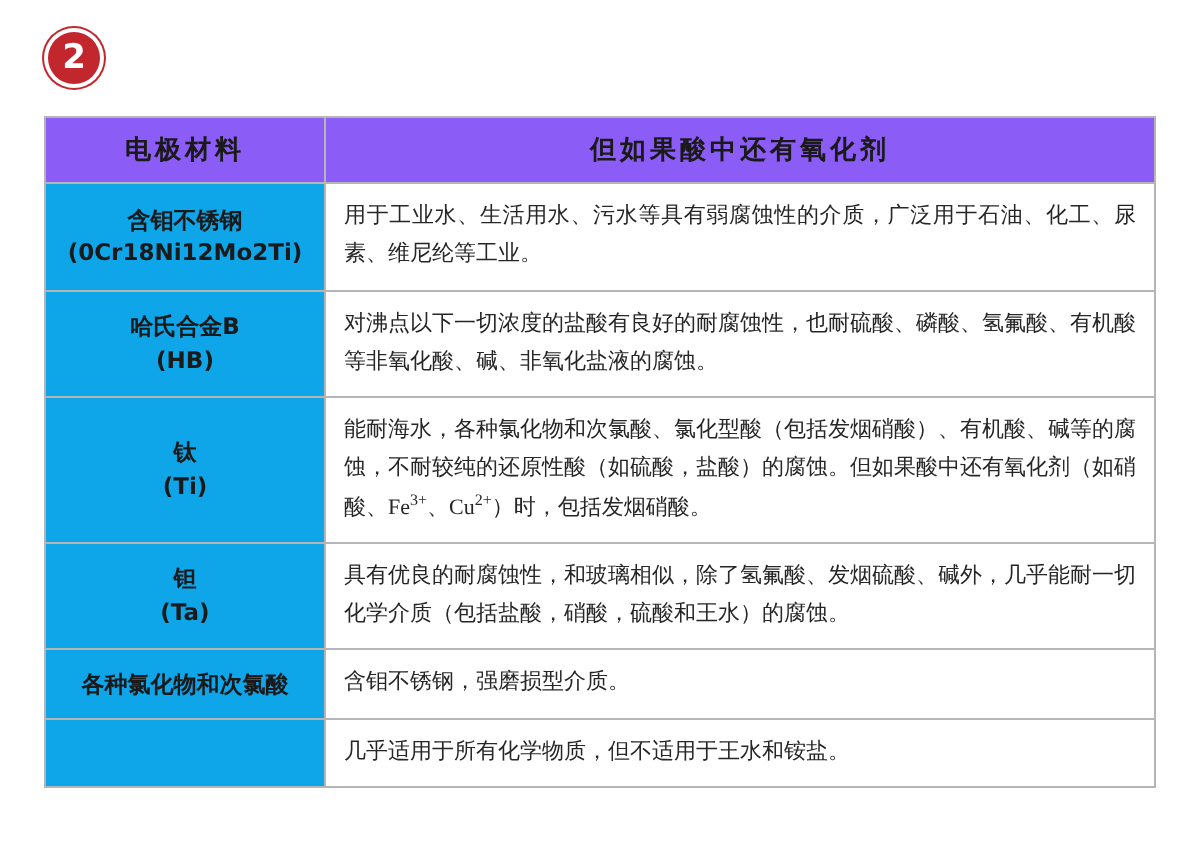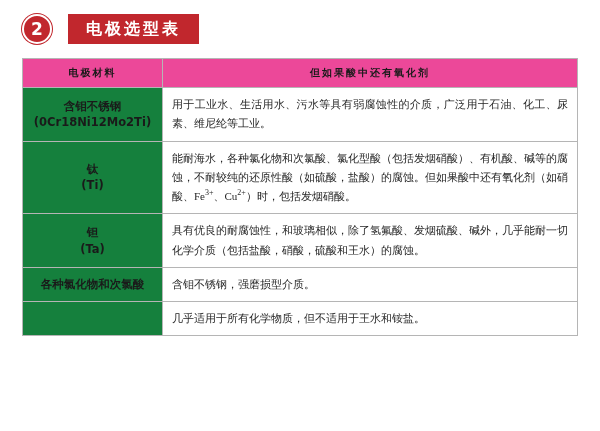--- a/index.html
+++ b/index.html
@@ -61,32 +61,32 @@
     border-collapse: collapse;
     table-layout: fixed;
     font-size: 11px;
   }
   table.spec th, table.spec td {
     border: 1px solid #b5b5b5;
     vertical-align: middle;
     box-sizing: border-box;
   }
   thead th {
-    background: #ec4899;
+    background: #8b5cf6;
     color: #1a1a1a;
-    font-size: 10px;
+    font-size: 13px;
     font-weight: bold;
     letter-spacing: 2px;
     padding: 7px 4px;
     text-align: center;
   }
   .col-mat { width: 140px; }
 
   td.mat {
-    background: #15803d;
+    background: #0ea5e9;
     text-align: center;
     font-weight: bold;
     font-size: 11.5px;
     padding: 6px 3px;
     line-height: 1.45;
     color: #1a1a1a;
   }
   td.mat .sub {
     display: block;
     font-weight: bold;
@@ -106,21 +106,20 @@
     line-height: 0;
   }
 </style>
 </head>
 <body>
 
 <div class="page">
 
   <div class="header">
     <div class="badge">2</div>
-    <div class="title-bar">电极选型表</div>
   </div>
 
   <table class="spec">
     <colgroup>
       <col class="col-mat">
       <col>
     </colgroup>
     <thead>
       <tr>
         <th>电极材料</th>
@@ -130,20 +129,27 @@
     <tbody>
 
       <tr>
         <td class="mat">
           <span class="sub">含钼不锈钢</span>
           <span class="sub">(0Cr18Ni12Mo2Ti)</span>
         </td>
         <td class="desc">用于工业水、生活用水、污水等具有弱腐蚀性的介质，广泛用于石油、化工、尿素、维尼纶等工业。</td>
       </tr>
 
+      <tr>
+        <td class="mat">
+          <span class="sub">哈氏合金B</span>
+          <span class="sub">(HB)</span>
+        </td>
+        <td class="desc">对沸点以下一切浓度的盐酸有良好的耐腐蚀性，也耐硫酸、磷酸、氢氟酸、有机酸等非氧化酸、碱、非氧化盐液的腐蚀。</td>
+      </tr>
 
 
       <tr>
         <td class="mat">
           <span class="sub">钛</span>
           <span class="sub">(Ti)</span>
         </td>
         <td class="desc">
           <span>能耐海水，各种氯化物和次氯酸、氯化型酸（包括发烟硝酸）、有机酸、碱等的腐蚀，不耐较纯的还原性酸（如硫酸，盐酸）的腐蚀。但如果酸中还有氧化剂（如硝酸、Fe</span><sup>3+</sup><span>、Cu</span><sup>2+</sup><span>）时，包括发烟硝酸。</span>
         </td>

